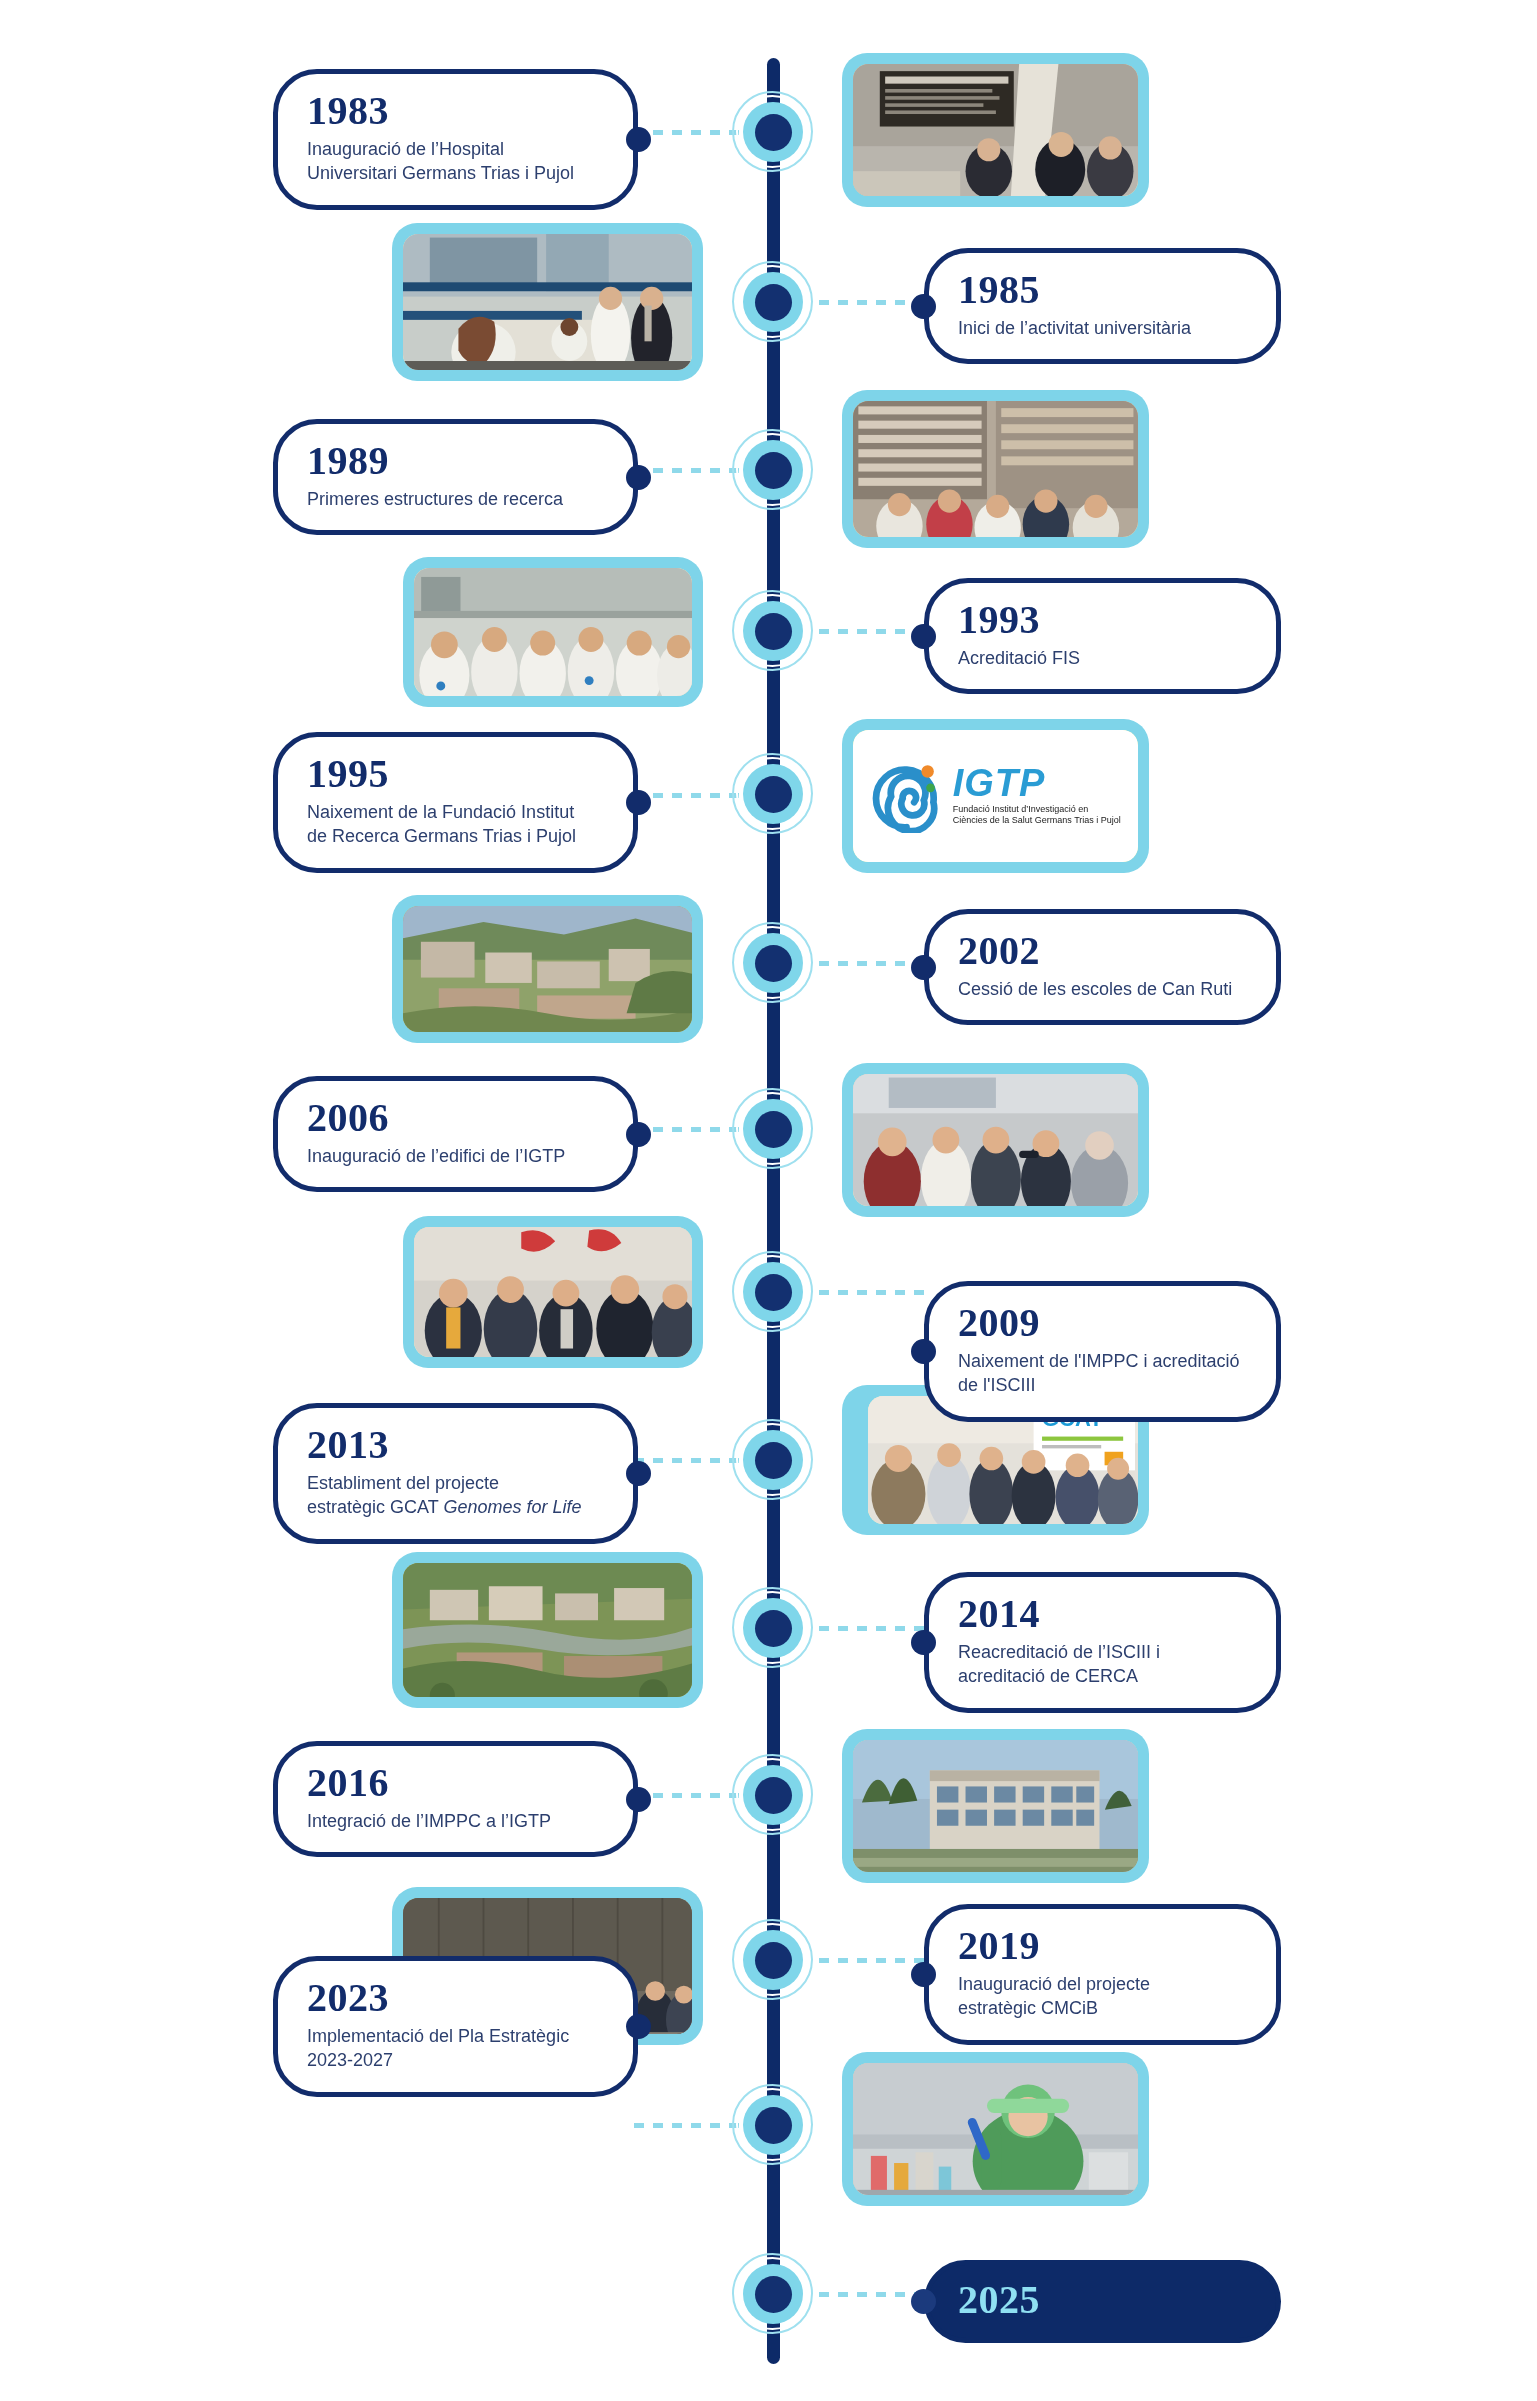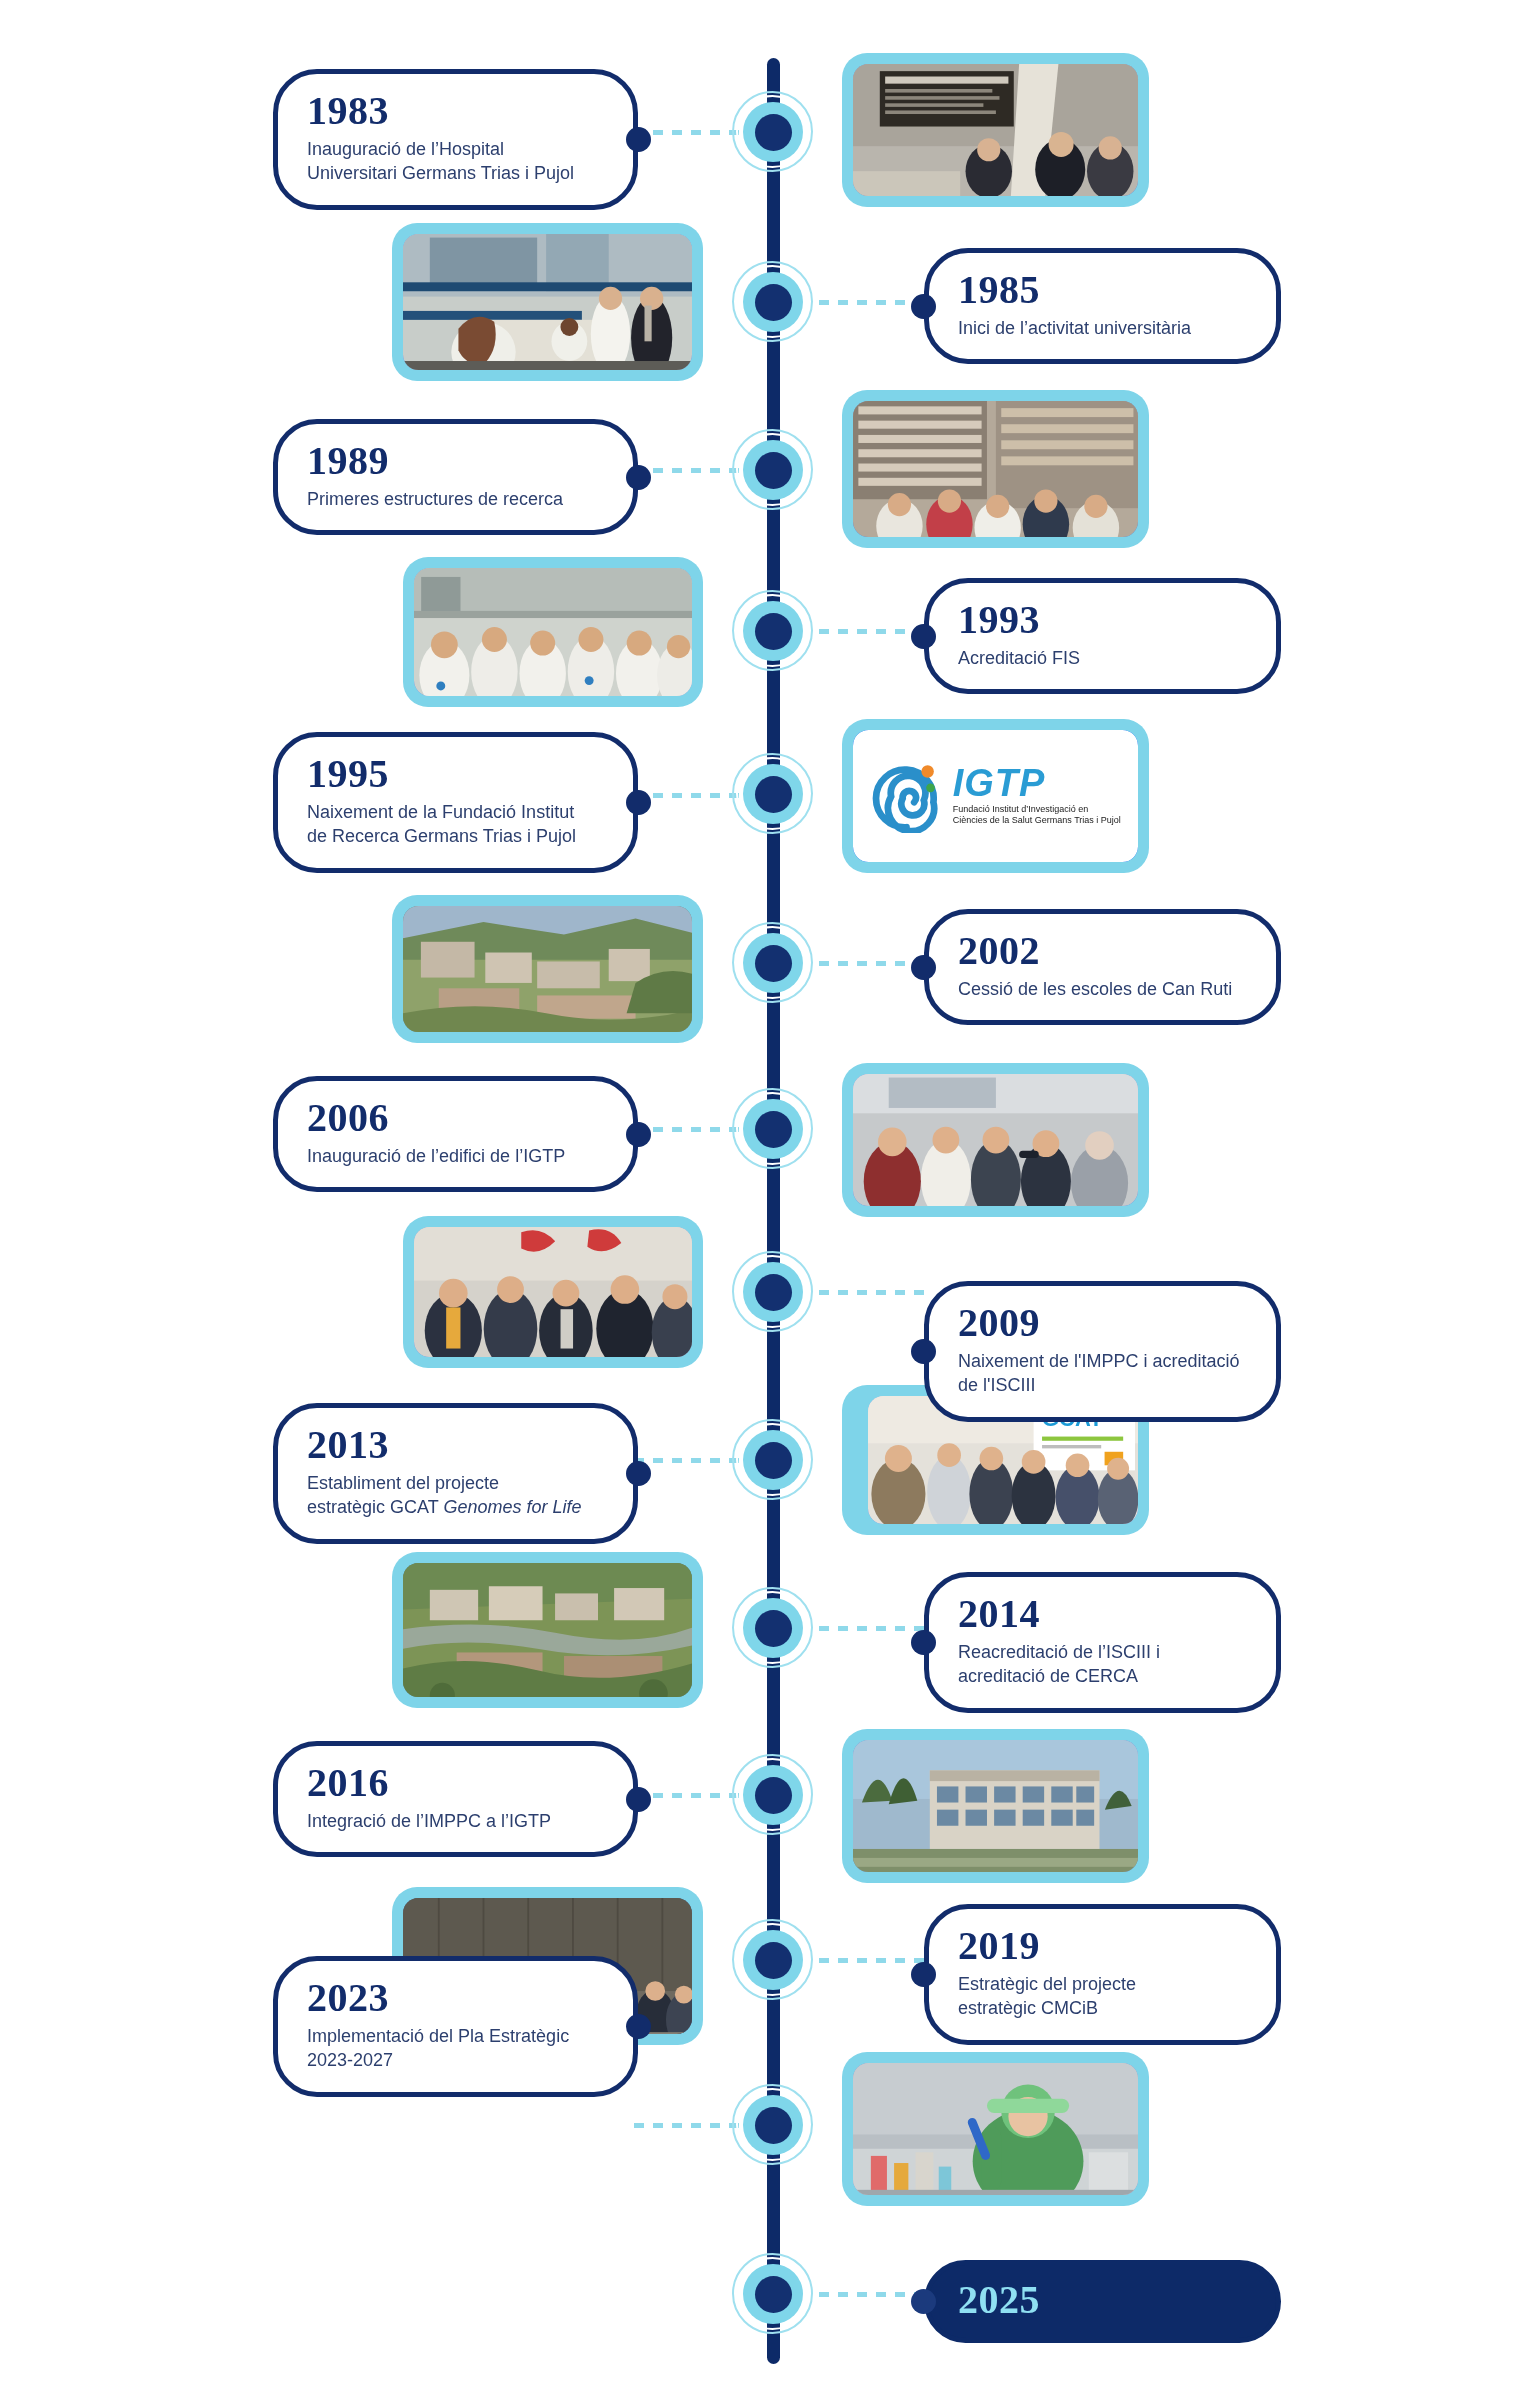--- a/index.html
+++ b/index.html
@@ -139,21 +139,21 @@
     background: #7ed4e9;
     padding: 10.6px;
     z-index: 4;
   }
   .photo-inner {
     width: 100%;
     height: 100%;
     border-radius: 15.4px;
     overflow: hidden;
     position: relative;
-    background: #3b82f6;
+    background: #fef9c3;
   }
   .photo-inner .ph {
     position: absolute;
     inset: 0;
   }
 
   
   .logo-box {
     background: #ffffff;
     width: 100%;
@@ -557,21 +557,21 @@
       </svg>
     </div>
   </div>
 
   <div class="node" style="top:1960px;">
     <div class="node-core"></div>
   </div>
   <div class="dots" style="left:819px;top:1958px;width:106px;"></div>
   <div class="card right" style="left:924px;top:1904px;width:357px;">
     <div class="year">2019</div>
-    <div class="desc">Estratègic del projecte
+    <div class="desc">Inauguració del projecte
 estratègic CMCiB</div>
     <div class="knob"></div>
   </div>
   <div class="photo" style="left:392px;top:1887px;width:311px;height:158px;">
     <div class="photo-inner">
       <svg class="ph" viewBox="0 0 324 164" preserveAspectRatio="none">
         <rect width="324" height="164" fill="#6f6a60"></rect>
         <rect x="0" y="0" width="324" height="104" fill="#5d594f"></rect>
         <g stroke="#4e4a41" stroke-width="2">
           <line x1="40" y1="0" x2="40" y2="104"></line>

